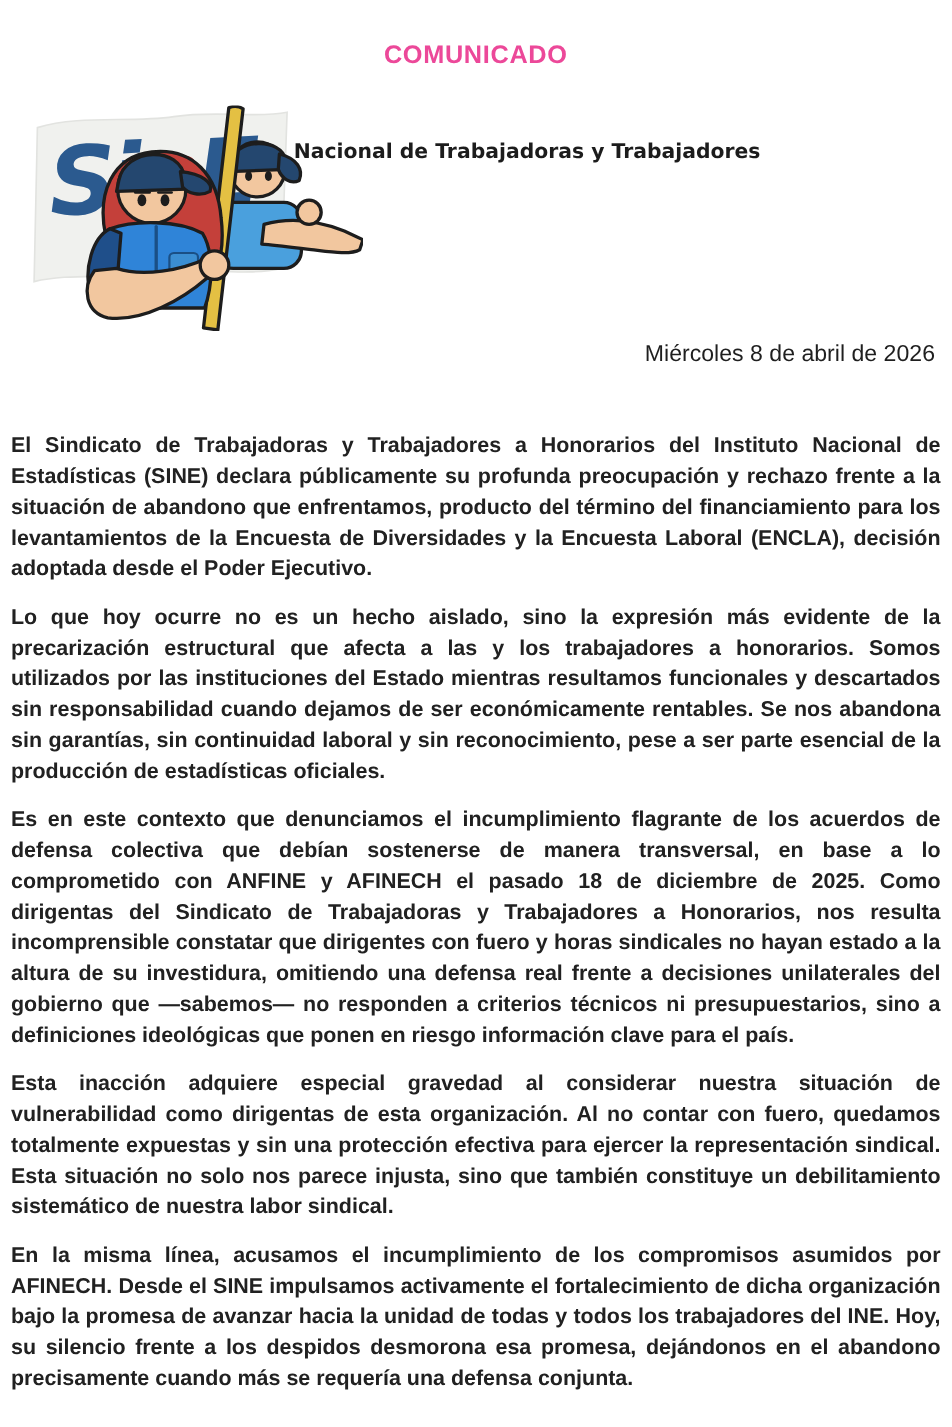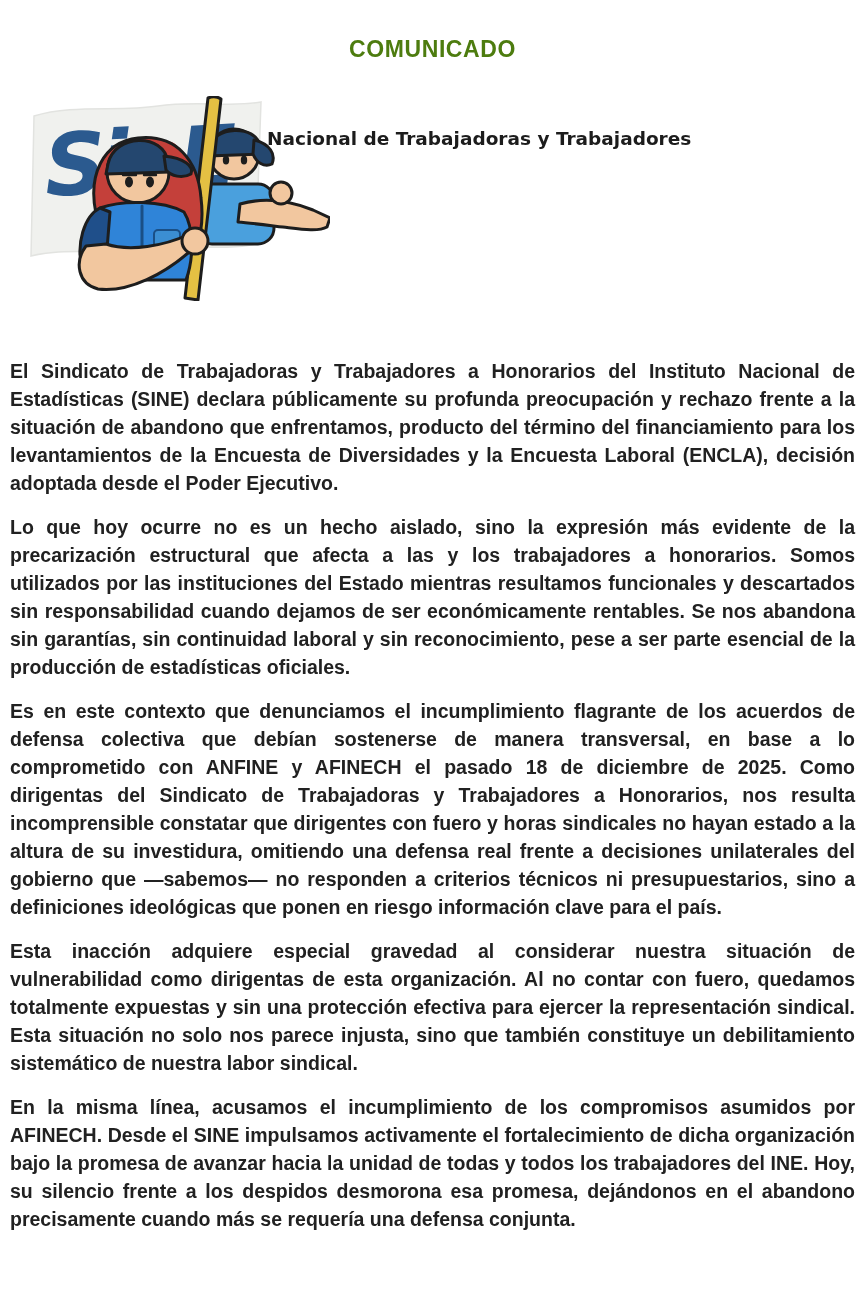--- a/index.html
+++ b/index.html
@@ -27,21 +27,21 @@
     overflow:hidden;
     position:relative;
   }
   .doc-title{
     margin:36px 0 0 0;
     text-align:center;
     font-size:23px;
     line-height:27px;
     font-weight:700;
     letter-spacing:.6px;
-    color:#4d7c0f;
+    color:#ec4899;
   }
   .letterhead{
     position:relative;
     height:205px;
     margin-top:33px;
   }
   .logo{
     position:absolute;
     left:28px;
     top:0;
@@ -132,20 +132,21 @@
         <path d="M58,150 C46,166 50,188 70,193 C102,197 138,176 160,157 L162,138 C136,150 102,156 78,148 Z" style="fill:var(--skin);"></path>
         <circle cx="167" cy="145" r="13" style="fill:var(--skin);"></circle>
       </g>
     </svg>
 
     <div class="org-block">
       <div class="org-bold">Nacional de Trabajadoras y Trabajadores</div>
     </div>
   </div>
 
+  <div class="date-row">Miércoles 8 de abril de 2026</div>
 
   <div class="doc-body">
     <p>El Sindicato de Trabajadoras y Trabajadores a Honorarios del Instituto Nacional de Estadísticas (SINE) declara públicamente su profunda preocupación y rechazo frente a la situación de abandono que enfrentamos, producto del término del financiamiento para los levantamientos de la Encuesta de Diversidades y la Encuesta Laboral (ENCLA), decisión adoptada desde el Poder Ejecutivo.</p>
     <p>Lo que hoy ocurre no es un hecho aislado, sino la expresión más evidente de la precarización estructural que afecta a las y los trabajadores a honorarios. Somos utilizados por las instituciones del Estado mientras resultamos funcionales y descartados sin responsabilidad cuando dejamos de ser económicamente rentables. Se nos abandona sin garantías, sin continuidad laboral y sin reconocimiento, pese a ser parte esencial de la producción de estadísticas oficiales.</p>
     <p>Es en este contexto que denunciamos el incumplimiento flagrante de los acuerdos de defensa colectiva que debían sostenerse de manera transversal, en base a lo comprometido con ANFINE y AFINECH el pasado 18 de diciembre de 2025. Como dirigentas del Sindicato de Trabajadoras y Trabajadores a Honorarios, nos resulta incomprensible constatar que dirigentes con fuero y horas sindicales no hayan estado a la altura de su investidura, omitiendo una defensa real frente a decisiones unilaterales del gobierno que —sabemos— no responden a criterios técnicos ni presupuestarios, sino a definiciones ideológicas que ponen en riesgo información clave para el país.</p>
     <p>Esta inacción adquiere especial gravedad al considerar nuestra situación de vulnerabilidad como dirigentas de esta organización. Al no contar con fuero, quedamos totalmente expuestas y sin una protección efectiva para ejercer la representación sindical. Esta situación no solo nos parece injusta, sino que también constituye un debilitamiento sistemático de nuestra labor sindical.</p>
     <p>En la misma línea, acusamos el incumplimiento de los compromisos asumidos por AFINECH. Desde el SINE impulsamos activamente el fortalecimiento de dicha organización bajo la promesa de avanzar hacia la unidad de todas y todos los trabajadores del INE. Hoy, su silencio frente a los despidos desmorona esa promesa, dejándonos en el abandono precisamente cuando más se requería una defensa conjunta.</p>
   </div>
 
 </div>

